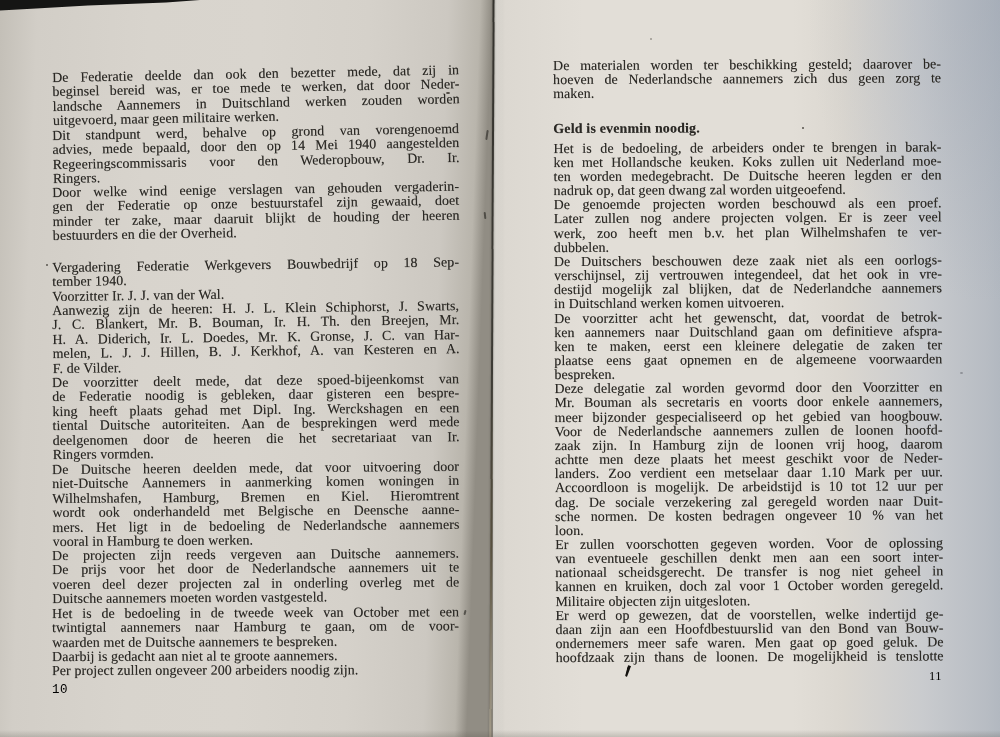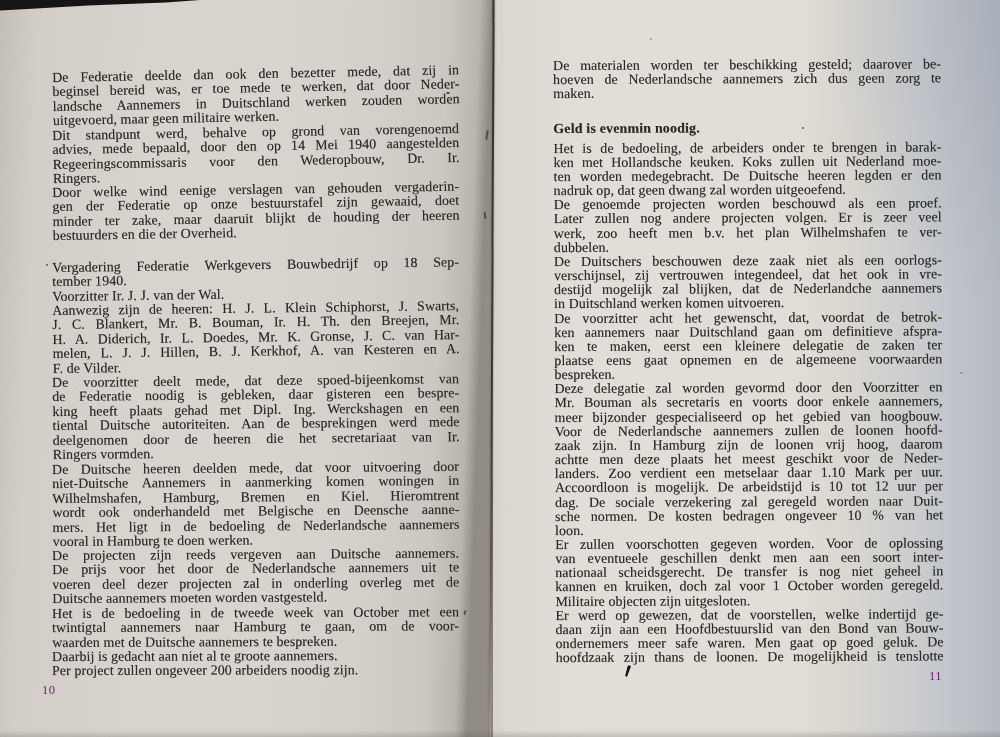--- a/index.html
+++ b/index.html
@@ -71,22 +71,22 @@
   #left-text .para:nth-child(4){transform:rotate(-0.8deg);}
   #left-text .para:nth-child(5){transform:rotate(-0.75deg);}
   #left-text .para:nth-child(6){transform:rotate(-0.7deg);}
   #left-text .para:nth-child(7){transform:rotate(-0.55deg);}
   #left-text .para:nth-child(8){transform:rotate(-0.45deg);}
   #left-text .para:nth-child(9){transform:rotate(-0.35deg);}
   #left-text .para:nth-child(10){transform:rotate(-0.25deg);}
   #left-text .para:nth-child(11){transform:rotate(-0.2deg);}
   #left-text .para:nth-child(12){transform:rotate(-0.15deg);}
   
-  .pageno{position:absolute;font-size:12.5px;color:#701a75;letter-spacing:0.5px;}
-  #pageno-left{left:42px;top:683px;}
+  .pageno{position:absolute;font-size:12.5px;color:#000000;letter-spacing:0.5px;}
+  #pageno-left{left:52px;top:683px;font-family:Liberation Mono, monospace;}
   #pageno-right{left:920px;top:669px;width:22px;text-align:right;}
   
   #ink-mark{
     position:absolute;left:626px;top:665px;width:3.5px;height:12px;
     background:#14120f;border-radius:2px;
     transform:rotate(17deg);
     clip-path:polygon(0 0,100% 0,78% 100%,22% 100%);
   }
   .speck{position:absolute;border-radius:50%;}
   .gdash{position:absolute;width:2px;background:rgba(45,43,38,0.65);border-radius:1px;}

